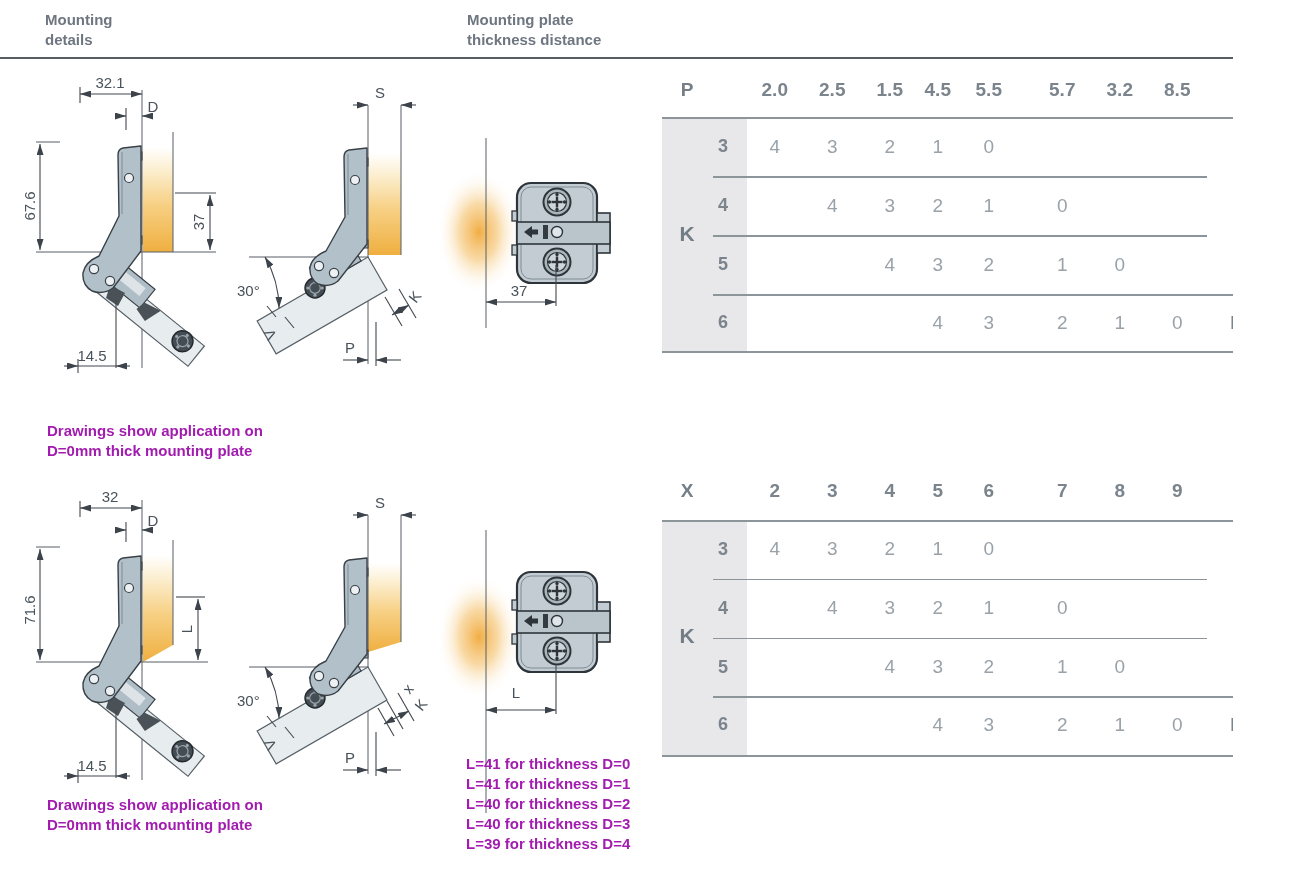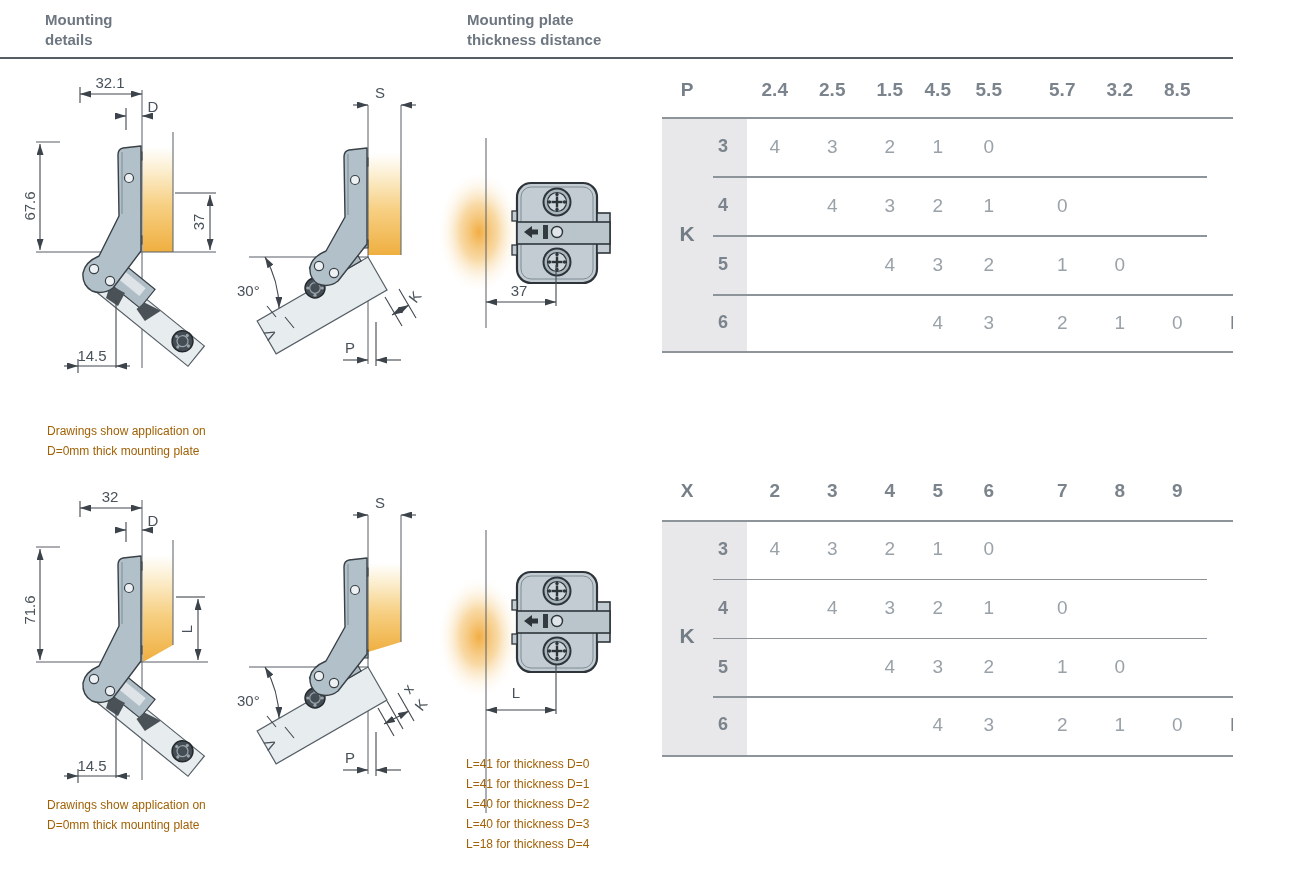--- a/index.html
+++ b/index.html
@@ -3,21 +3,21 @@
 <meta charset="utf-8">
 <style>
   html,body{margin:0;padding:0;background:#ffffff;}
   .page{position:relative;width:1233px;height:887px;background:#fff;overflow:hidden;
         font-family:"Liberation Sans",sans-serif;}
   
   .hdr-col{position:absolute;top:10px;font-size:15px;font-weight:bold;color:#6e7781;line-height:20px;}
   .hdr-sub{font-style:italic;font-weight:normal;color:#8a929b;}
   .hdr-rule{position:absolute;left:0;top:57px;width:1293px;height:2px;background:#565d63;}
   
-  .note{position:absolute;font-size:12px;font-weight:normal;color:#a16207;line-height:20px;}
+  .note{position:absolute;font-size:15px;font-weight:bold;color:#a21caf;line-height:20px;}
   
   .thk{position:absolute;width:604px;}
   .t-head{position:absolute;left:0;width:604px;height:34px;line-height:34px;}
   .t-corner{position:absolute;left:8px;width:34px;text-align:center;font-size:19px;font-weight:bold;color:#767f88;}
   .t-colhead{position:absolute;width:57.5px;text-align:center;font-size:19px;font-weight:bold;color:#7b848d;}
   .t-band{position:absolute;left:0;width:85px;background:#e8e8ea;}
   .t-rule{position:absolute;height:1.5px;background:#8d959b;}
   .t-row{position:absolute;left:0;width:604px;}
   .t-rowlabel{position:absolute;left:44px;width:34px;text-align:center;font-size:18px;font-weight:bold;color:#7b848d;}
   .t-cell{position:absolute;width:57.5px;text-align:center;font-size:19px;color:#9aa2a9;}
@@ -271,27 +271,27 @@
   <div class="note" style="left:47px;top:795px">
     <div>Drawings show application on</div>
     <div>D=0mm thick mounting plate</div>
   </div>
 
   <div class="note" style="left:466px;top:754px">
     <div>L=41 for thickness D=0</div>
     <div>L=41 for thickness D=1</div>
     <div>L=40 for thickness D=2</div>
     <div>L=40 for thickness D=3</div>
-    <div>L=18 for thickness D=4</div>
+    <div>L=39 for thickness D=4</div>
   </div>
 
   <div class="thk" style="left:662px;top:75px;height:278px">
     <div class="t-head" style="top:-2px">
       <span class="t-corner">P</span>
-      <span class="t-colhead tc0">2.4</span>
+      <span class="t-colhead tc0">2.0</span>
       <span class="t-colhead tc1">2.5</span>
       <span class="t-colhead tc2">1.5</span>
       <span class="t-colhead tc3">4.5</span>
       <span class="t-colhead tc4">5.5</span>
       <span class="t-colhead tc5">5.7</span>
       <span class="t-colhead tc6">3.2</span>
       <span class="t-colhead tc7">8.5</span>
     </div>
     <div class="t-band" style="top:42px;height:234px"></div>
     <div class="t-rule" style="left:0;top:42px;width:604px"></div>

